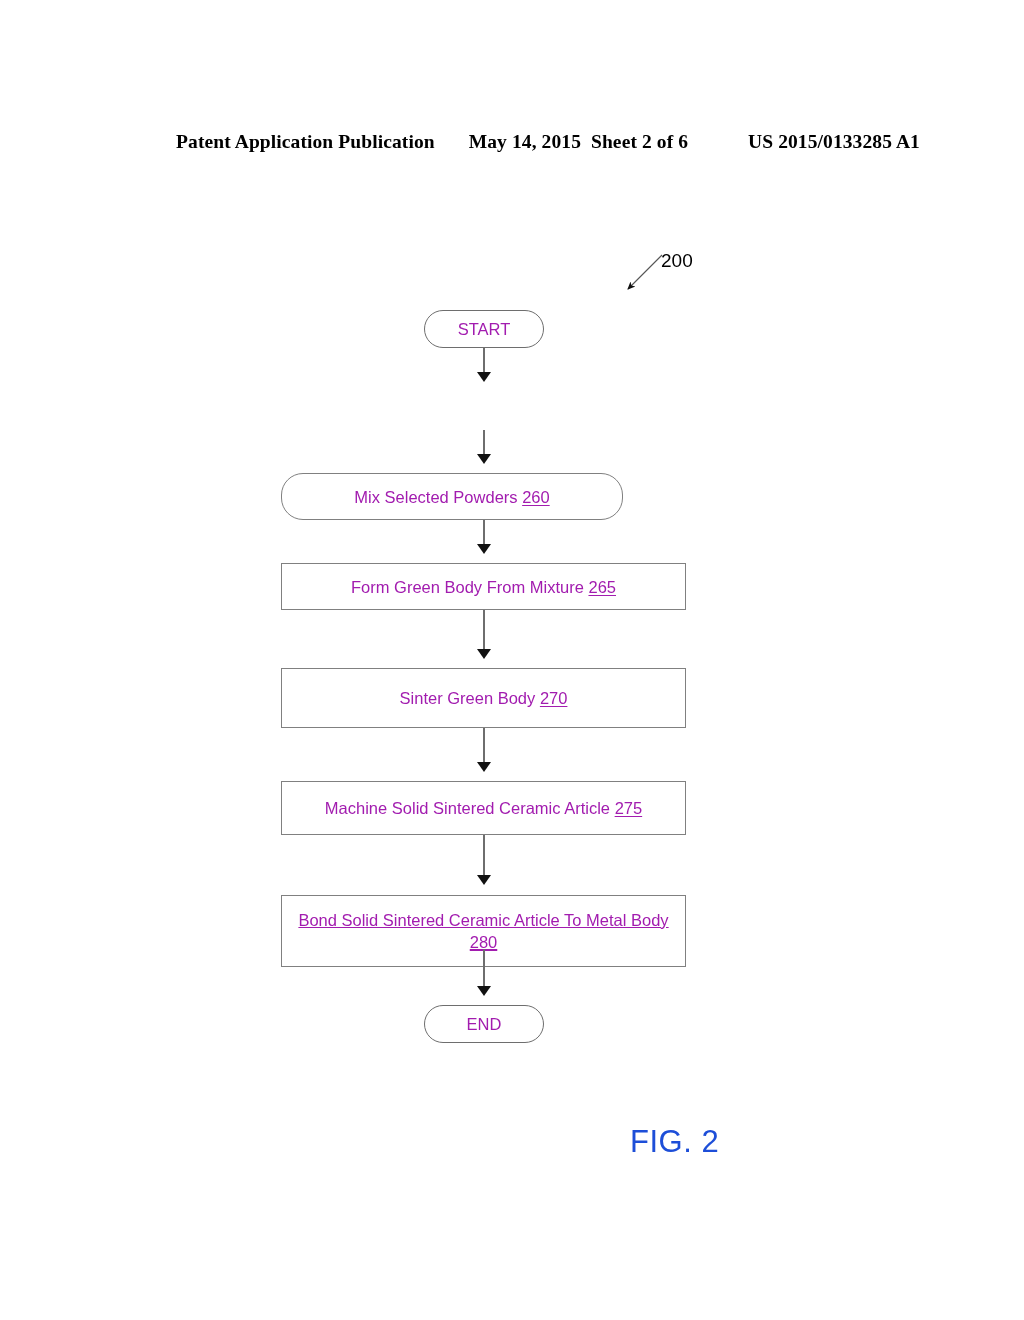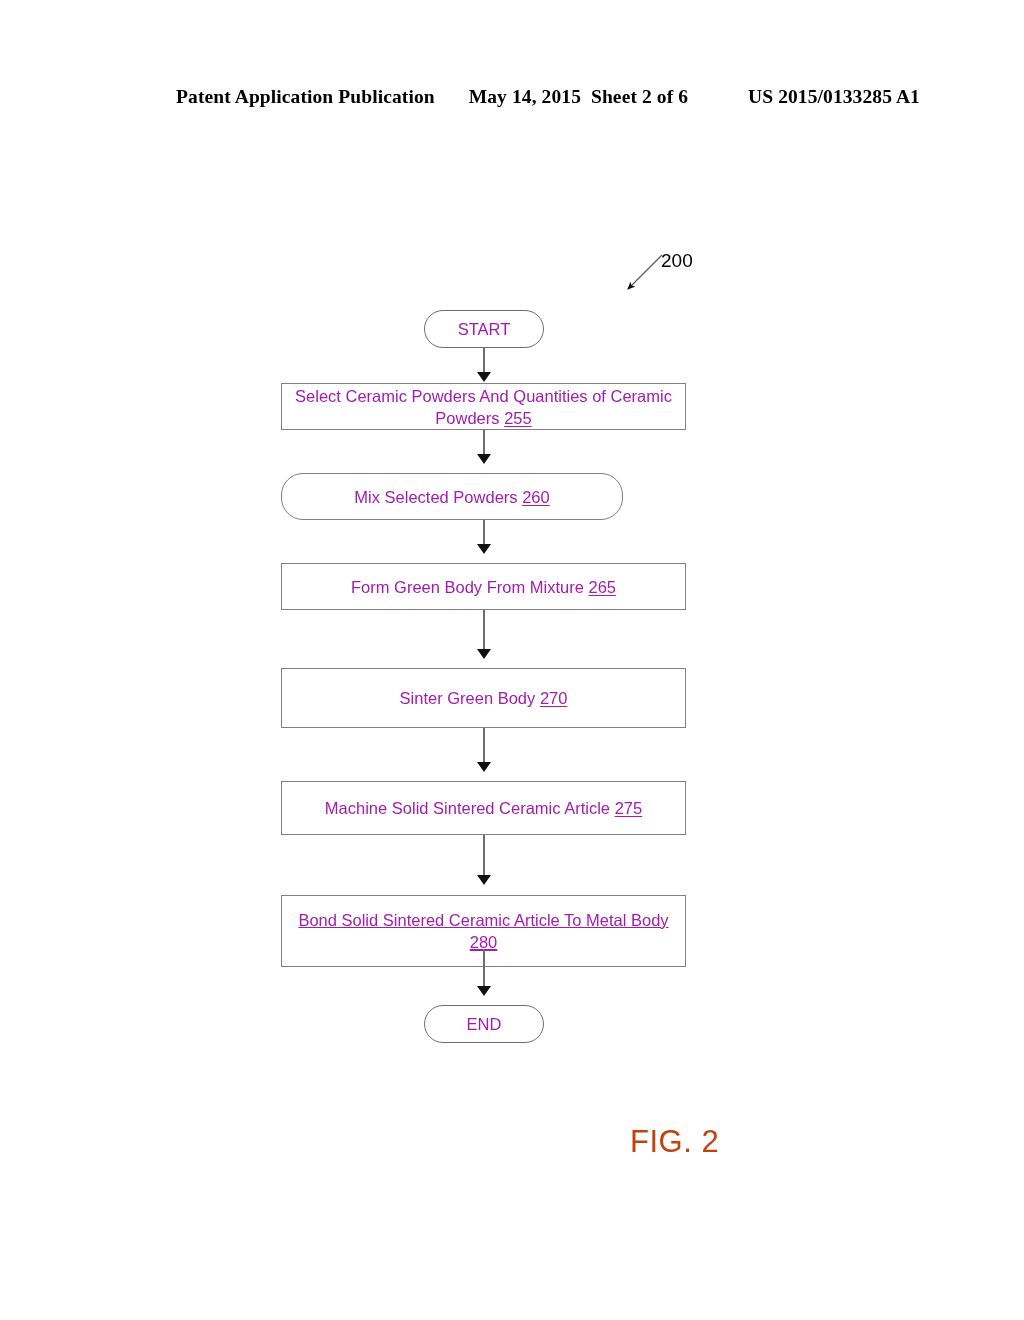--- a/index.html
+++ b/index.html
@@ -27,21 +27,21 @@
     justify-content: center;
     align-items: baseline;
     font-family: "Liberation Serif", serif;
     font-weight: bold;
     font-size: 19.5px;
     letter-spacing: 0.1px;
     white-space: nowrap;
     padding-left: 36px;
   }
   .hdr-pub   { margin-right: 34px; }
-  .hdr-date  { margin-right: 10px; }
+  .hdr-date  { margin-right: 10px; margin-top: 45px; }
   .hdr-sheet { margin-right: 60px; }
   .hdr-num   { }
 
   
   .figure {
     position: absolute;
     left: 0;
     top: 0;
     width: 1024px;
     height: 1320px;
@@ -134,21 +134,21 @@
   }
 
   
   .fig-caption {
     position: absolute;
     left: 630px;
     top: 1124px;
     font-family: "Liberation Sans", sans-serif;
     font-size: 31px;
     letter-spacing: 0.5px;
-    color: #c2410c;
+    color: #1d4ed8;
   }
 </style>
 </head>
 <body>
 
 <div class="page-header">
   <span class="hdr-pub">Patent Application Publication</span>
   <span class="hdr-date">May 14, 2015</span>
   <span class="hdr-sheet">Sheet 2 of 6</span>
   <span class="hdr-num">US 2015/0133285 A1</span>
@@ -166,23 +166,20 @@
   </svg>
   <div class="callout-num">200</div>
 
   <div class="node terminal" id="node-start">
     <span class="label">START</span>
   </div>
 
   <div class="connector" id="conn-1"></div>
   <div class="arrowhead" id="head-1"></div>
 
-  <div class="node" id="node-255">
-    <span class="label"><span>Select Ceramic Powders And Quantities of Ceramic</span><br><span>Powders </span><span class="refnum">255</span></span>
-  </div>
 
   <div class="connector" id="conn-2"></div>
   <div class="arrowhead" id="head-2"></div>
 
   <div class="node" id="node-260">
     <span class="label"><span>Mix Selected Powders </span><span class="refnum">260</span></span>
   </div>
 
   <div class="connector" id="conn-3"></div>
   <div class="arrowhead" id="head-3"></div>

